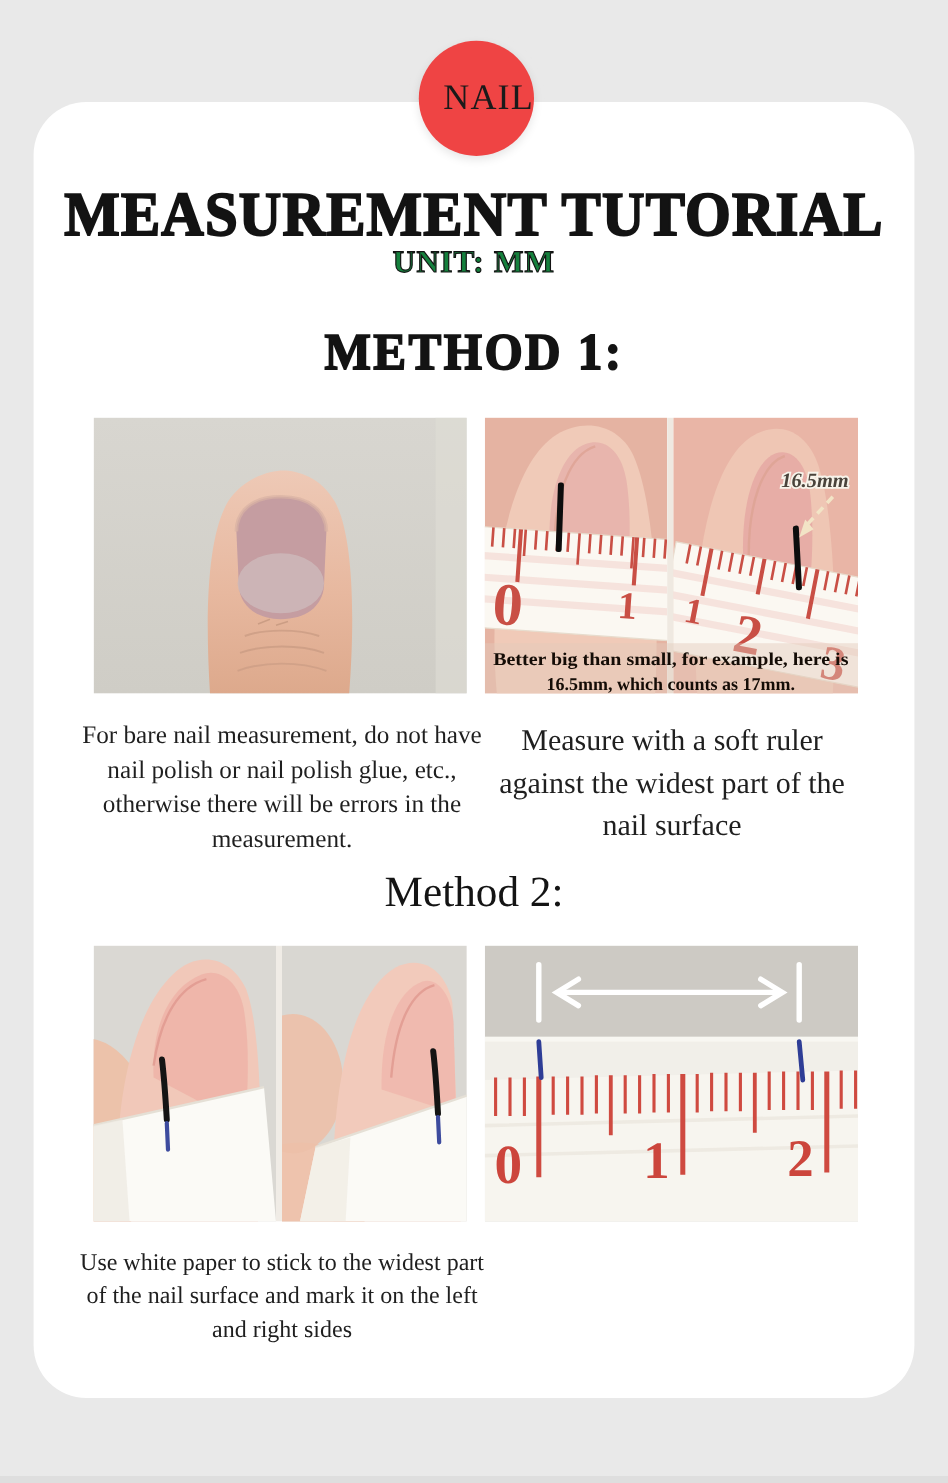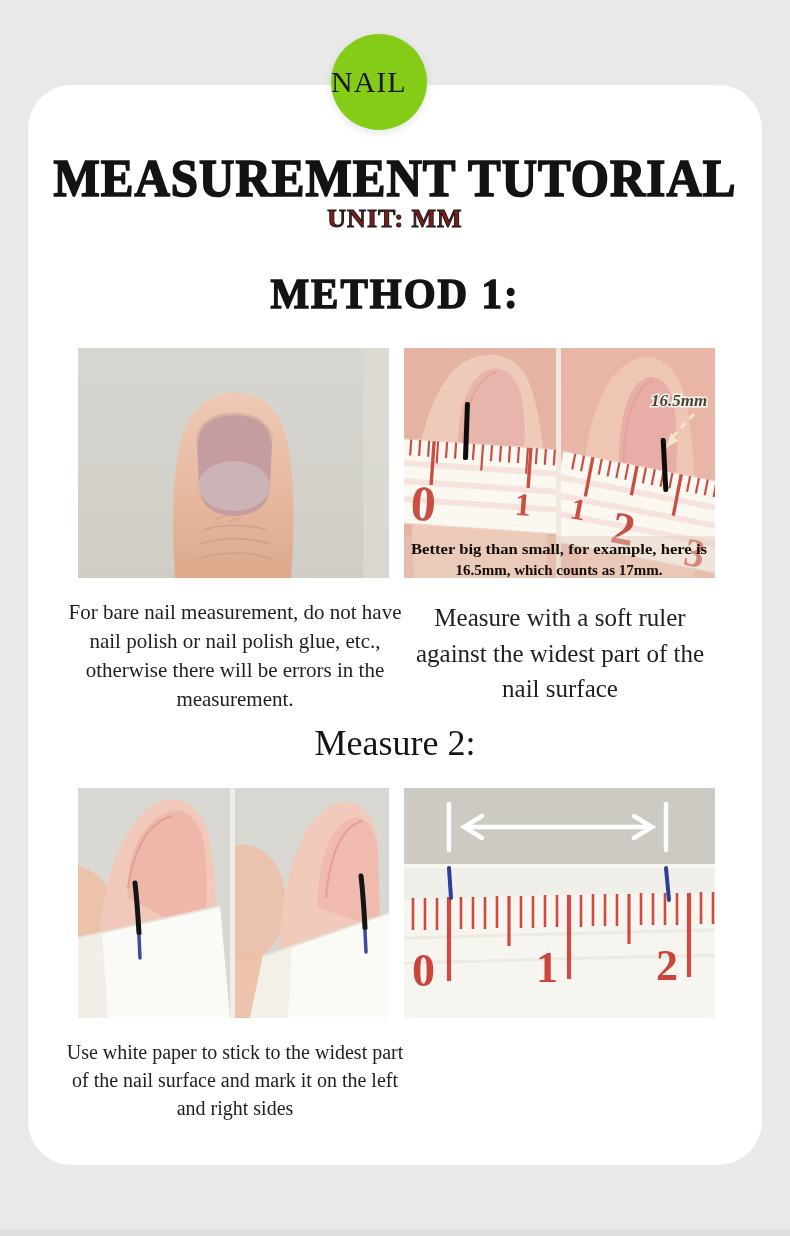--- a/index.html
+++ b/index.html
@@ -1,26 +1,26 @@
 <!DOCTYPE html>
 <html><head>
 <meta charset="utf-8">
 <style>
   html,body{margin:0;padding:0;}
   body{width:790px;font-family:"Liberation Serif",serif;}
   .page{position:relative;width:790px;height:1236px;background:#e9e9e9;overflow:hidden;}
   .card{position:absolute;left:28px;top:85px;width:734px;height:1080px;background:#ffffff;border-radius:44px;}
   .badge-notch{position:absolute;left:340px;top:25px;width:114px;height:114px;border-radius:50%;background:#e9e9e9;}
-  .badge{position:absolute;left:331px;top:34px;width:96px;height:96px;border-radius:50%;background:#84cc16;
-         box-shadow:0 3px 8px rgba(0,0,0,0.10);display:flex;align-items:center;justify-content:flex-start;}
+  .badge{position:absolute;left:349px;top:34px;width:96px;height:96px;border-radius:50%;background:#ef4444;
+         box-shadow:0 3px 8px rgba(0,0,0,0.10);display:flex;align-items:center;justify-content:flex-end;}
   .badge span{font-size:30px;color:#1a1a1a;letter-spacing:1px;}
   .title{position:absolute;left:0;right:0;top:148px;text-align:center;font-weight:bold;font-size:49px;
          letter-spacing:1px;color:#131313;-webkit-text-stroke:1.6px #131313;transform:scaleY(1.06);transform-origin:top center;}
   .subtitle{position:absolute;left:0;right:0;top:204px;text-align:center;font-weight:bold;font-size:26px;
-            color:#7f1d1d;-webkit-text-stroke:1px #131313;letter-spacing:1px;}
+            color:#15803d;-webkit-text-stroke:1px #131313;letter-spacing:1px;}
   .m1-heading{position:absolute;left:0;right:0;top:268px;text-align:center;font-weight:bold;font-size:41px;
               color:#131313;-webkit-text-stroke:1.4px #131313;letter-spacing:2px;transform:scaleY(1.05);transform-origin:top center;}
   .m2-heading{position:absolute;left:0;right:0;top:722px;text-align:center;font-size:36px;color:#141414;}
   .photo{position:absolute;width:311px;height:230px;display:block;}
   .photo svg{display:block;width:311px;height:230px;}
   #photo1{left:78px;top:348px;}
   #photo2{left:404px;top:348px;}
   #photo3{left:78px;top:788px;}
   #photo4{left:404px;top:788px;}
   .caption{position:absolute;text-align:center;color:#1f1f1f;}
@@ -120,21 +120,21 @@
       <rect x="152" y="0" width="5" height="230" fill="#efe9e1"></rect>
       <rect y="188" width="311" height="42" fill="#e3cabb" opacity="0.45"></rect>
       <text x="155" y="206" text-anchor="middle" font-size="15" font-weight="bold" fill="#140c06" textLength="296" lengthAdjust="spacingAndGlyphs">Better big than small, for example, here is</text>
       <text x="155" y="227" text-anchor="middle" font-size="15" font-weight="bold" fill="#140c06">16.5mm, which counts as 17mm.</text>
     </svg>
   </div>
 
   <div class="caption" id="cap2">Measure with a soft ruler against the widest part of the nail surface</div>
   <div class="caption" id="cap1">For bare nail measurement, do not have nail polish or nail polish glue, etc., otherwise there will be errors in the measurement.</div>
 
-  <div class="m2-heading">Measure 2:</div>
+  <div class="m2-heading">Method 2:</div>
 
   <div class="photo" id="photo3">
     <svg viewBox="0 0 311 230">
       <defs>
         <clipPath id="p3l">
             <rect x="0" y="0" width="152" height="230"></rect>
           </clipPath>
         <clipPath id="p3r">
             <rect x="157" y="0" width="154" height="230"></rect>
           </clipPath>

